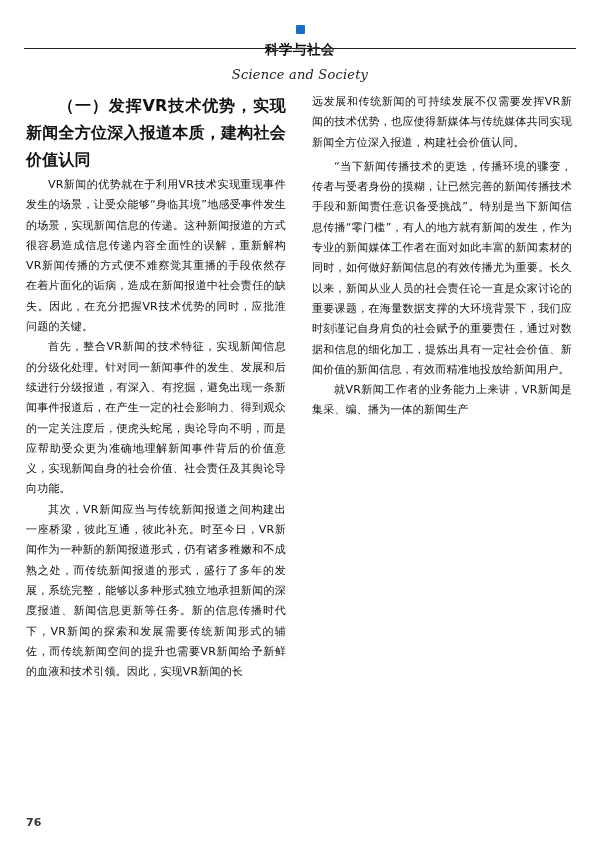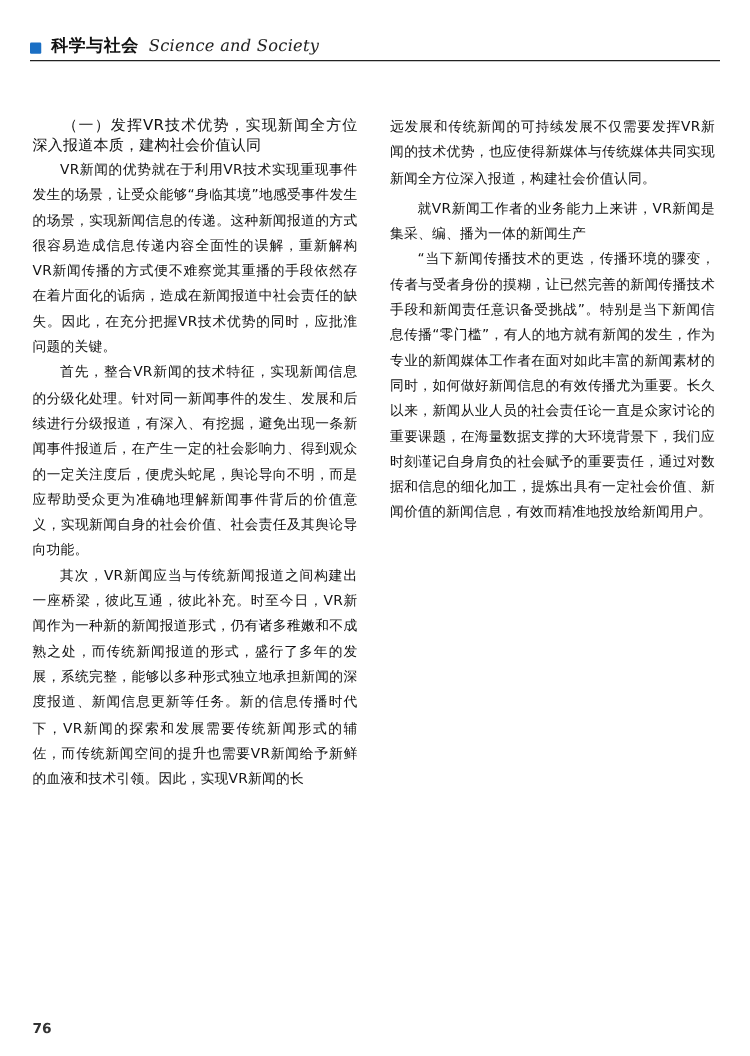--- a/index.html
+++ b/index.html
@@ -26,20 +26,21 @@
   
   .header {
     position: absolute;
     top: 24px;
     left: 24px;
     right: 24px;
     height: 26px;
     display: flex;
     align-items: center;
     gap: 8px;
+    flex-direction: column;
   }
   .header-bullet {
     width: 9px;
     height: 9px;
     background: #1a6fc4;
     border-radius: 1px;
     flex: 0 0 auto;
     position: relative;
     top: 1px;
   }
@@ -86,24 +87,24 @@
     line-height: 20.3px;
     text-align: justify;
     text-justify: inter-ideograph;
     letter-spacing: 0.2px;
     color: #111;
   }
   p.body {
     text-indent: 2em;
   }
   p.heading {
-    font-weight: normal;
+    font-weight: bold;
     text-indent: 2em;
-    font-size: 12px;
-    line-height: 16px;
+    font-size: 16px;
+    line-height: 27px;
     margin-bottom: 2px;
   }
   .spacer-sm { height: 4px; }
 
   
   .folio {
     position: absolute;
     left: 26px;
     bottom: 16px;
     font-size: 11px;
@@ -129,21 +130,21 @@
     <div class="col">
       <p class="heading">（一）发挥VR技术优势，实现新闻全方位深入报道本质，建构社会价值认同</p>
       <p class="body">VR新闻的优势就在于利用VR技术实现重现事件发生的场景，让受众能够“身临其境”地感受事件发生的场景，实现新闻信息的传递。这种新闻报道的方式很容易造成信息传递内容全面性的误解，重新解构VR新闻传播的方式便不难察觉其重播的手段依然存在着片面化的诟病，造成在新闻报道中社会责任的缺失。因此，在充分把握VR技术优势的同时，应批淮问题的关键。</p>
       <p class="body">首先，整合VR新闻的技术特征，实现新闻信息的分级化处理。针对同一新闻事件的发生、发展和后续进行分级报道，有深入、有挖掘，避免出现一条新闻事件报道后，在产生一定的社会影响力、得到观众的一定关注度后，便虎头蛇尾，舆论导向不明，而是应帮助受众更为准确地理解新闻事件背后的价值意义，实现新闻自身的社会价值、社会责任及其舆论导向功能。</p>
       <p class="body">其次，VR新闻应当与传统新闻报道之间构建出一座桥梁，彼此互通，彼此补充。时至今日，VR新闻作为一种新的新闻报道形式，仍有诸多稚嫩和不成熟之处，而传统新闻报道的形式，盛行了多年的发展，系统完整，能够以多种形式独立地承担新闻的深度报道、新闻信息更新等任务。新的信息传播时代下，VR新闻的探索和发展需要传统新闻形式的辅佐，而传统新闻空间的提升也需要VR新闻给予新鲜的血液和技术引领。因此，实现VR新闻的长</p>
     </div>
 
     <div class="col">
       <p>远发展和传统新闻的可持续发展不仅需要发挥VR新闻的技术优势，也应使得新媒体与传统媒体共同实现新闻全方位深入报道，构建社会价值认同。</p>
       <div class="spacer-sm"></div>
+      <p class="body">“当下新闻传播技术的更迭，传播环境的骤变，传者与受者身份的摸糊，让已然完善的新闻传播技术手段和新闻责任意识备受挑战”。特别是当下新闻信息传播“零门槛”，有人的地方就有新闻的发生，作为专业的新闻媒体工作者在面对如此丰富的新闻素材的同时，如何做好新闻信息的有效传播尤为重要。长久以来，新闻从业人员的社会责任论一直是众家讨论的重要课题，在海量数据支撑的大环境背景下，我们应时刻谨记自身肩负的社会赋予的重要责任，通过对数据和信息的细化加工，提炼出具有一定社会价值、新闻价值的新闻信息，有效而精准地投放给新闻用户。</p>
       <p class="body">就VR新闻工作者的业务能力上来讲，VR新闻是集采、编、播为一体的新闻生产</p>
-      <p class="body">“当下新闻传播技术的更迭，传播环境的骤变，传者与受者身份的摸糊，让已然完善的新闻传播技术手段和新闻责任意识备受挑战”。特别是当下新闻信息传播“零门槛”，有人的地方就有新闻的发生，作为专业的新闻媒体工作者在面对如此丰富的新闻素材的同时，如何做好新闻信息的有效传播尤为重要。长久以来，新闻从业人员的社会责任论一直是众家讨论的重要课题，在海量数据支撑的大环境背景下，我们应时刻谨记自身肩负的社会赋予的重要责任，通过对数据和信息的细化加工，提炼出具有一定社会价值、新闻价值的新闻信息，有效而精准地投放给新闻用户。</p>
     </div>
 
   </div>
 
   <div class="folio">76</div>
 
 </div>
 
 </body></html>

